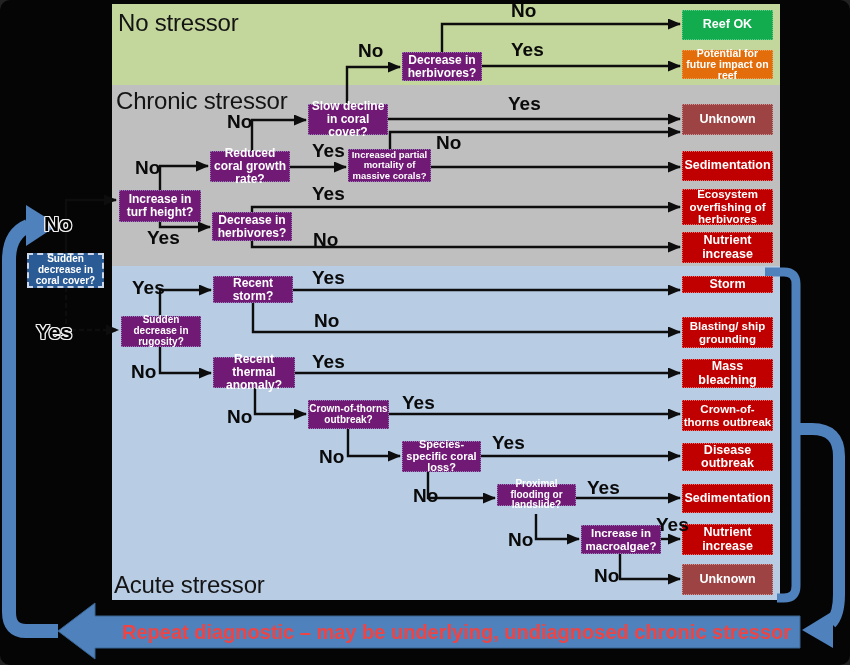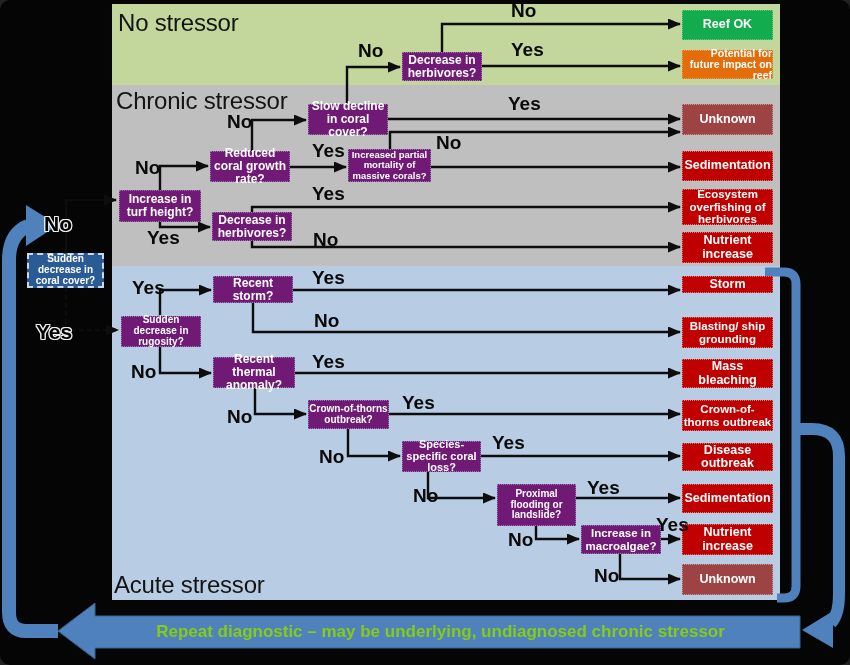--- a/index.html
+++ b/index.html
@@ -31,23 +31,23 @@
   .edge-label{
     position:absolute;z-index:3;color:#0a0a0a;font-weight:700;font-size:19px;
     line-height:1;white-space:nowrap;
   }
   .edge-label.outlined{
     color:#000;
     text-shadow:-1px -1px 0 #efefef,1px -1px 0 #efefef,-1px 1px 0 #efefef,1px 1px 0 #efefef,0 -1px 0 #efefef,0 1px 0 #efefef,-1px 0 0 #efefef,1px 0 0 #efefef;
     font-size:21px;
   }
   .repeat-text{
-    position:absolute;left:88px;top:616px;width:705px;height:32px;z-index:3;
+    position:absolute;left:104px;top:616px;width:705px;height:32px;z-index:3;
     display:flex;align-items:center;justify-content:center;
-    color:#84cc16;font-size:17px;font-weight:600;
+    color:#ef4444;font-size:20px;font-weight:600;
   }
 </style>
 </head>
 <body>
 
 <div id="stage">
 
   <div class="band band-no"></div>
   <div class="band band-chronic"></div>
   <div class="band band-acute"></div>
@@ -119,25 +119,25 @@
   <div class="node decision" style="left:308px;top:104px;width:80px;height:31px;font-size:12px;">Slow decline in coral cover?</div>
   <div class="node decision" style="left:210px;top:151px;width:80px;height:31px;font-size:12px;">Reduced coral growth rate?</div>
   <div class="node decision" style="left:348px;top:149px;width:83px;height:33px;font-size:9.5px;">Increased partial mortality of massive corals?</div>
   <div class="node decision" style="left:119px;top:190px;width:82px;height:32px;font-size:12px;">Increase in turf height?</div>
   <div class="node decision" style="left:212px;top:212px;width:80px;height:29px;font-size:12px;">Decrease in herbivores?</div>
   <div class="node decision" style="left:121px;top:316px;width:80px;height:31px;font-size:10px;">Sudden decrease in rugosity?</div>
   <div class="node decision" style="left:213px;top:276px;width:80px;height:27px;font-size:12px;">Recent storm?</div>
   <div class="node decision" style="left:213px;top:357px;width:82px;height:31px;font-size:12px;">Recent thermal anomaly?</div>
   <div class="node decision" style="left:308px;top:400px;width:81px;height:29px;font-size:10px;">Crown-of-thorns outbreak?</div>
   <div class="node decision" style="left:402px;top:441px;width:79px;height:31px;font-size:11px;">Species-specific coral loss?</div>
-  <div class="node decision" style="left:497px;top:484px;width:79px;height:42px;font-size:10px;">Proximal flooding or landslide?</div>
+  <div class="node decision" style="left:497px;top:484px;width:79px;height:22px;font-size:10px;">Proximal flooding or landslide?</div>
   <div class="node decision" style="left:581px;top:525px;width:80px;height:29px;font-size:11.5px;">Increase in macroalgae?</div>
 
   <div class="node outcome-green" style="left:682px;top:10px;width:91px;height:30px;font-size:12.5px;">Reef OK</div>
-  <div class="node outcome-orange" style="left:682px;top:50px;width:91px;height:29px;font-size:10.5px;text-align:right;">Potential for future impact on reef</div>
+  <div class="node outcome-orange" style="left:682px;top:50px;width:91px;height:29px;font-size:10.5px;">Potential for future impact on reef</div>
   <div class="node outcome-maroon" style="left:682px;top:104px;width:91px;height:31px;font-size:12.5px;">Unknown</div>
   <div class="node outcome-red" style="left:682px;top:151px;width:91px;height:30px;font-size:12.5px;">Sedimentation</div>
   <div class="node outcome-red" style="left:682px;top:189px;width:91px;height:36px;font-size:11.5px;">Ecosystem overfishing of herbivores</div>
   <div class="node outcome-red" style="left:682px;top:232px;width:91px;height:31px;font-size:12.5px;">Nutrient increase</div>
   <div class="node outcome-red" style="left:682px;top:276px;width:91px;height:17px;font-size:12.5px;">Storm</div>
   <div class="node outcome-red" style="left:682px;top:317px;width:91px;height:31px;font-size:11.5px;">Blasting/ ship grounding</div>
   <div class="node outcome-red" style="left:682px;top:359px;width:91px;height:29px;font-size:12.5px;">Mass bleaching</div>
   <div class="node outcome-red" style="left:682px;top:400px;width:91px;height:31px;font-size:11.5px;">Crown-of-thorns outbreak</div>
   <div class="node outcome-red" style="left:682px;top:443px;width:91px;height:28px;font-size:12.5px;">Disease outbreak</div>
   <div class="node outcome-red" style="left:682px;top:484px;width:91px;height:29px;font-size:12.5px;">Sedimentation</div>

